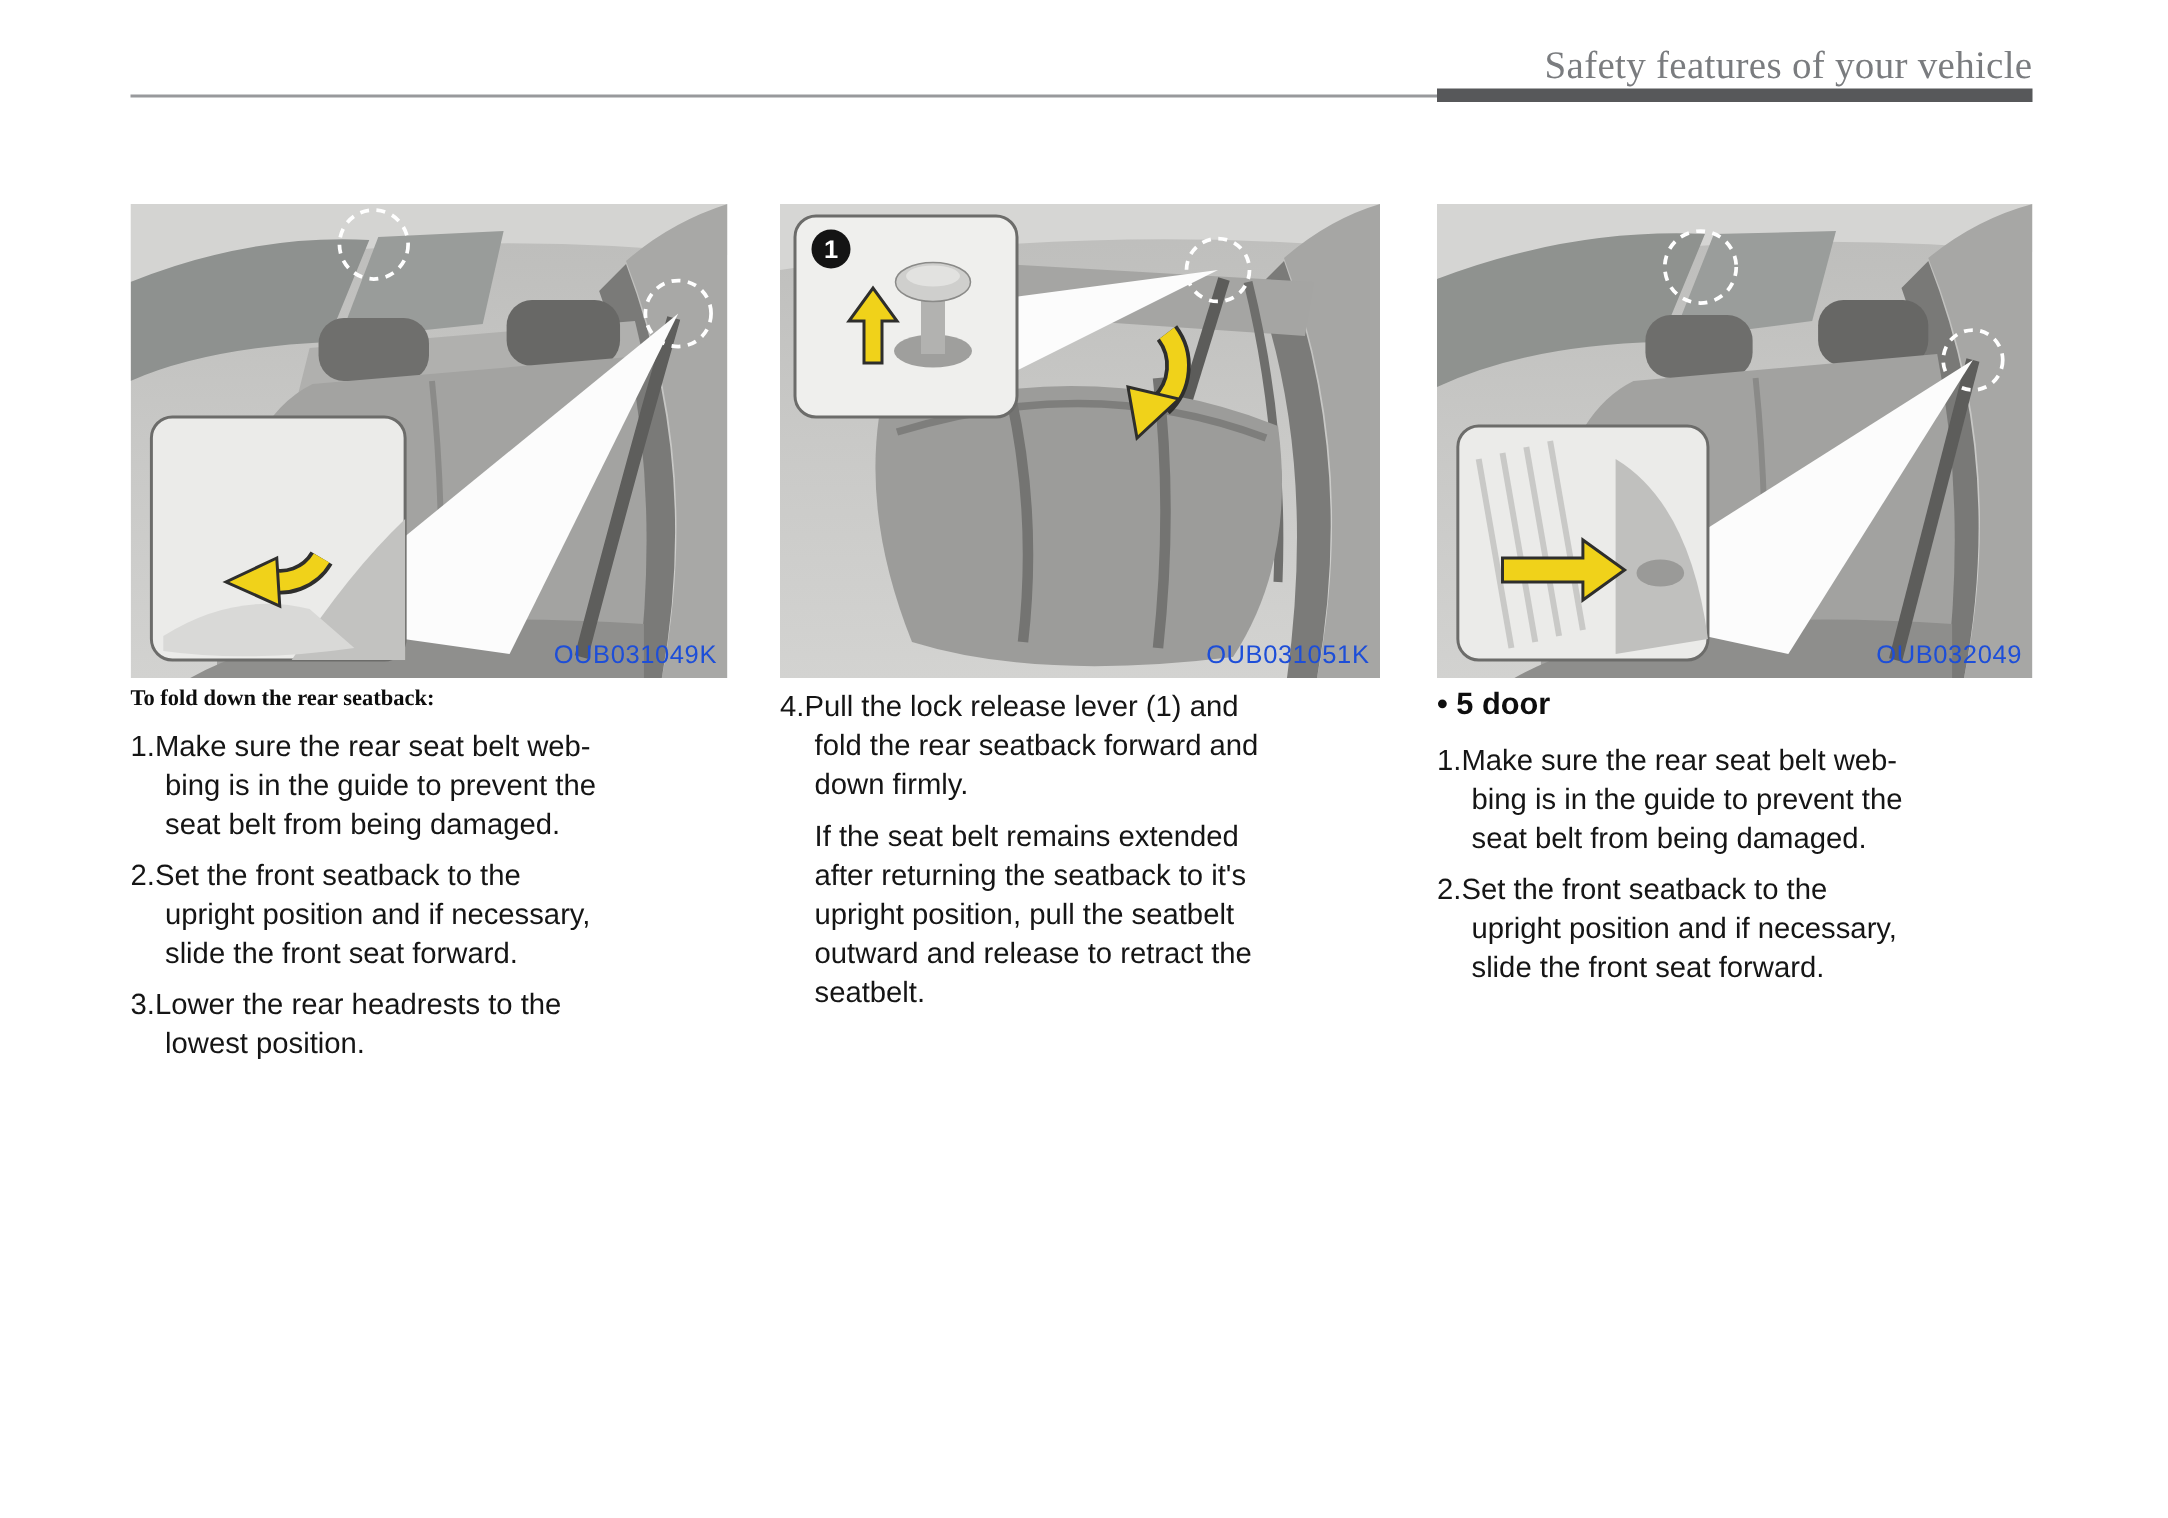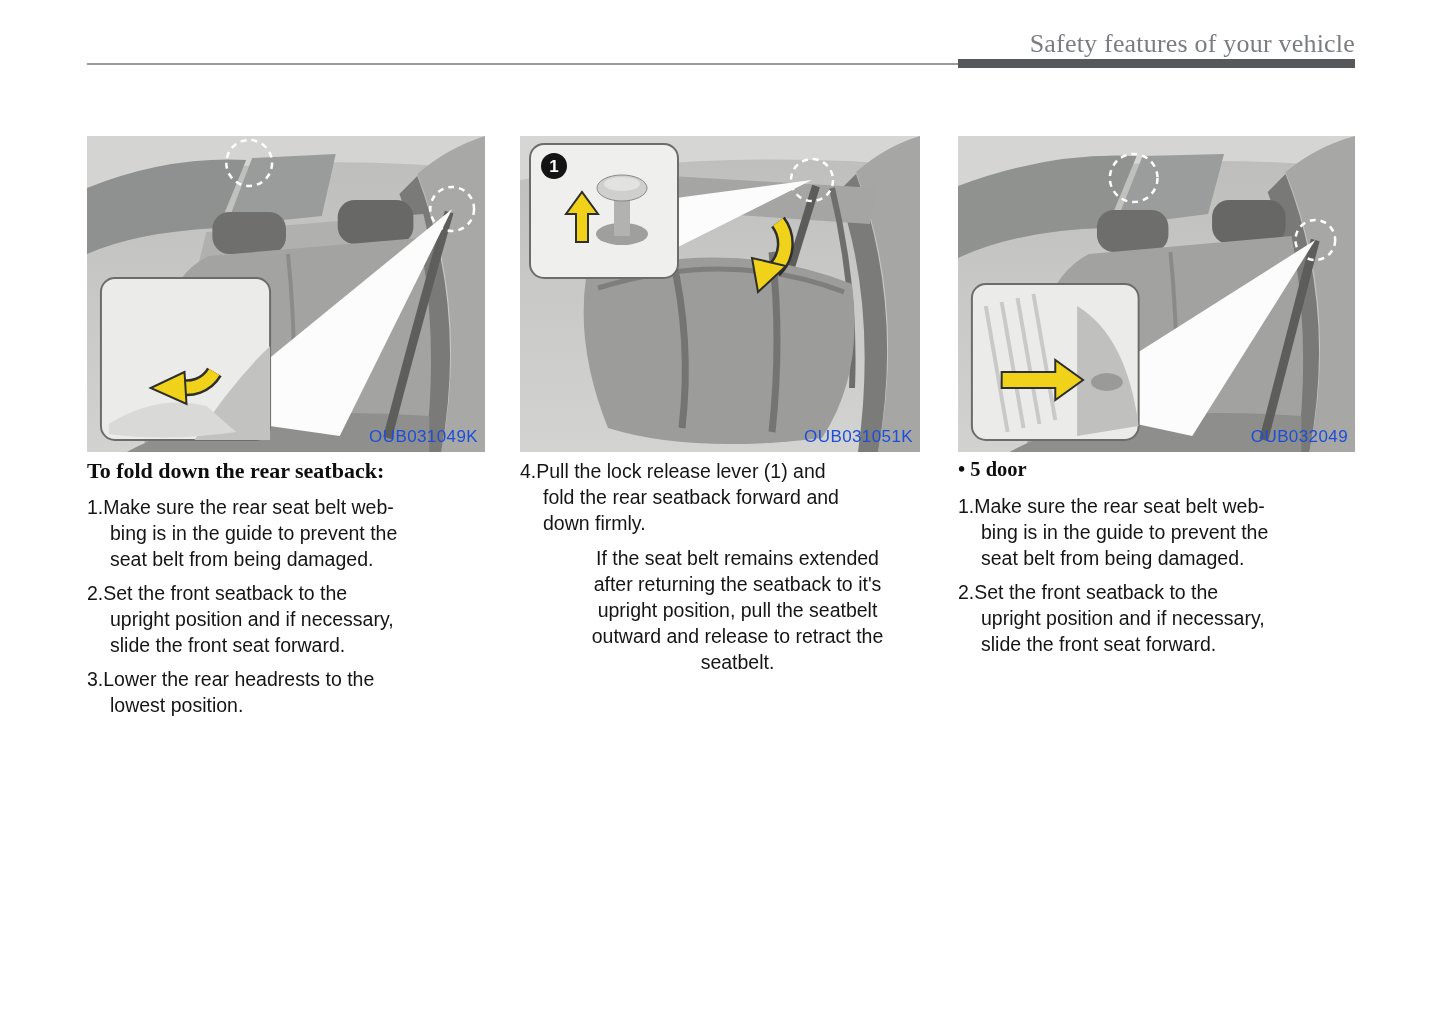--- a/index.html
+++ b/index.html
@@ -27,30 +27,30 @@
   }
 
   
   .textcol { position:absolute; top:458px; }
   .textcol.t1 { left:87px;  width:406px; }
   .textcol.t2 { left:520px; width:412px; }
   .textcol.t3 { left:958px; width:406px; }
 
   .lead {
     font-family:"Liberation Serif", serif; font-weight:bold;
-    font-size:22px; color:#0e0e0e; margin-bottom:10px;
-  }
-  .door { font-size:20.5px; font-weight:bold; color:#0e0e0e; margin-bottom:12px;font-family:Liberation Serif, serif; }
+    font-size:15px; color:#0e0e0e; margin-bottom:10px;
+  }
+  .door { font-size:20.5px; font-weight:bold; color:#0e0e0e; margin-bottom:12px; }
   .step {
     font-size:19.5px; line-height:26px; color:#151515;
     white-space:pre-line; padding-left:23px; text-indent:-23px; margin-bottom:8px;
   }
   .note {
     font-size:19.5px; line-height:26px; color:#151515;
-    white-space:pre-line; padding-left:23px; margin-top:9px;text-align:center;
+    white-space:pre-line; padding-left:23px; margin-top:9px;
   }
 
   
   .hdash {
     position:absolute; left:0; top:953px; width:1445px; height:2px;
     background:repeating-linear-gradient(90deg, #8e8e90 0 5px, transparent 5px 9px);
   }
   .vdash {
     position:absolute; left:1364px; top:953px; width:2px; height:59px;
     background:repeating-linear-gradient(180deg, #8e8e90 0 5px, transparent 5px 9px);

